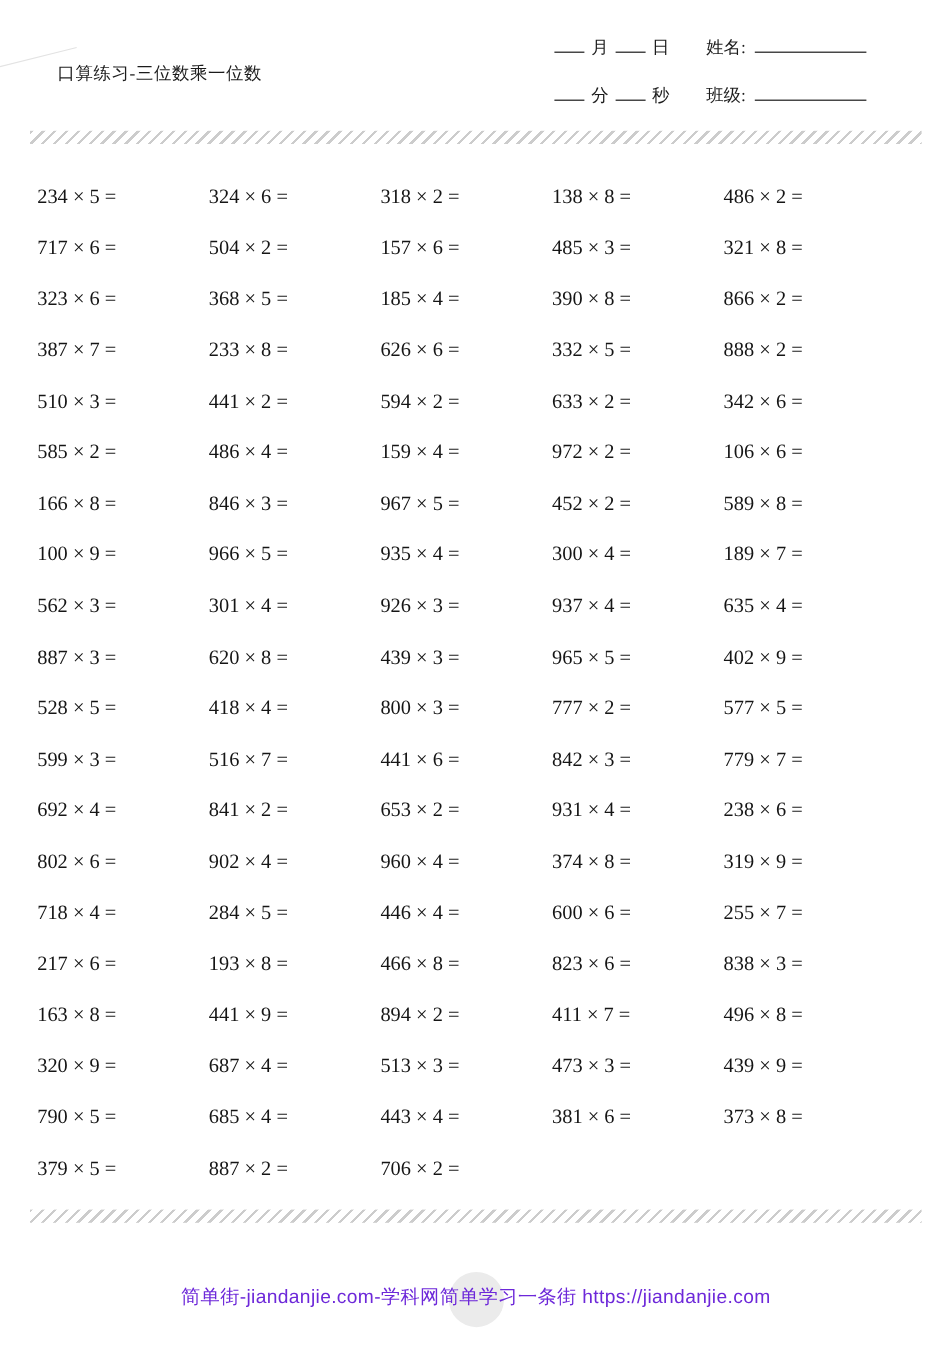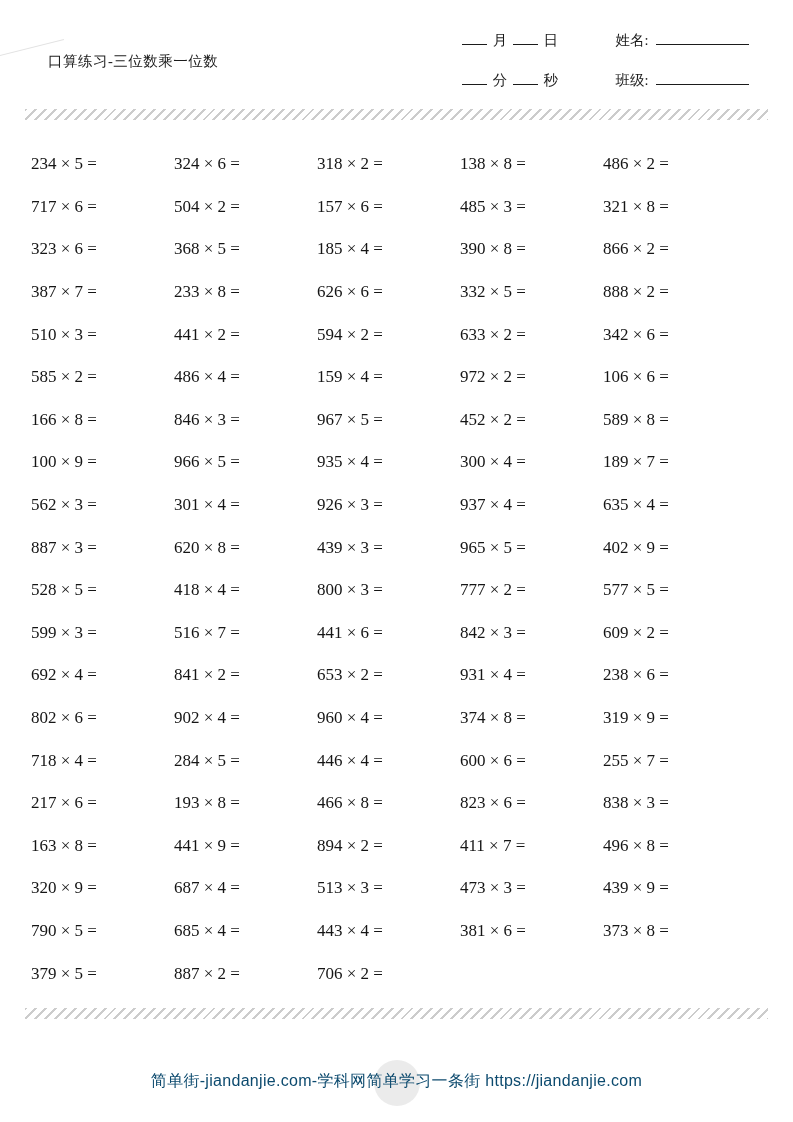--- a/index.html
+++ b/index.html
@@ -59,21 +59,21 @@
     width: 93px;
     height: 15px;
     border-bottom: 1.5px solid #1b1b1b;
     vertical-align: baseline;
     margin-left: 4px;
   }
   .field-label {
     margin: 0 2px;
   }
   .name-group {
-    margin-left: 52px;
+    margin-left: 25px;
   }
   .hatch-divider {
     position: absolute;
     left: 25px;
     width: 743px;
     height: 11px;
     background: repeating-linear-gradient(
       135deg,
       #cccccc 0px, #cccccc 2px,
       #ffffff 2px, #ffffff 7px
@@ -106,21 +106,21 @@
     background: #ebebeb;
   }
   .footer-text {
     position: absolute;
     left: 0;
     top: 1071px;
     width: 793px;
     text-align: center;
     font-family: "Liberation Sans", sans-serif;
     font-size: 16px;
-    color: #0c4a6e;
+    color: #6d28d9;
     letter-spacing: 0.3px;
   }
 </style>
 </head>
 <body>
 
 <div class="page">
 
   <div class="corner-artifact"></div>
 
@@ -204,21 +204,21 @@
       <div class="problem-cell">402 × 9 =</div>
       <div class="problem-cell">528 × 5 =</div>
       <div class="problem-cell">418 × 4 =</div>
       <div class="problem-cell">800 × 3 =</div>
       <div class="problem-cell">777 × 2 =</div>
       <div class="problem-cell">577 × 5 =</div>
       <div class="problem-cell">599 × 3 =</div>
       <div class="problem-cell">516 × 7 =</div>
       <div class="problem-cell">441 × 6 =</div>
       <div class="problem-cell">842 × 3 =</div>
-      <div class="problem-cell">609 × 2 =</div>
+      <div class="problem-cell">779 × 7 =</div>
       <div class="problem-cell">692 × 4 =</div>
       <div class="problem-cell">841 × 2 =</div>
       <div class="problem-cell">653 × 2 =</div>
       <div class="problem-cell">931 × 4 =</div>
       <div class="problem-cell">238 × 6 =</div>
       <div class="problem-cell">802 × 6 =</div>
       <div class="problem-cell">902 × 4 =</div>
       <div class="problem-cell">960 × 4 =</div>
       <div class="problem-cell">374 × 8 =</div>
       <div class="problem-cell">319 × 9 =</div>

